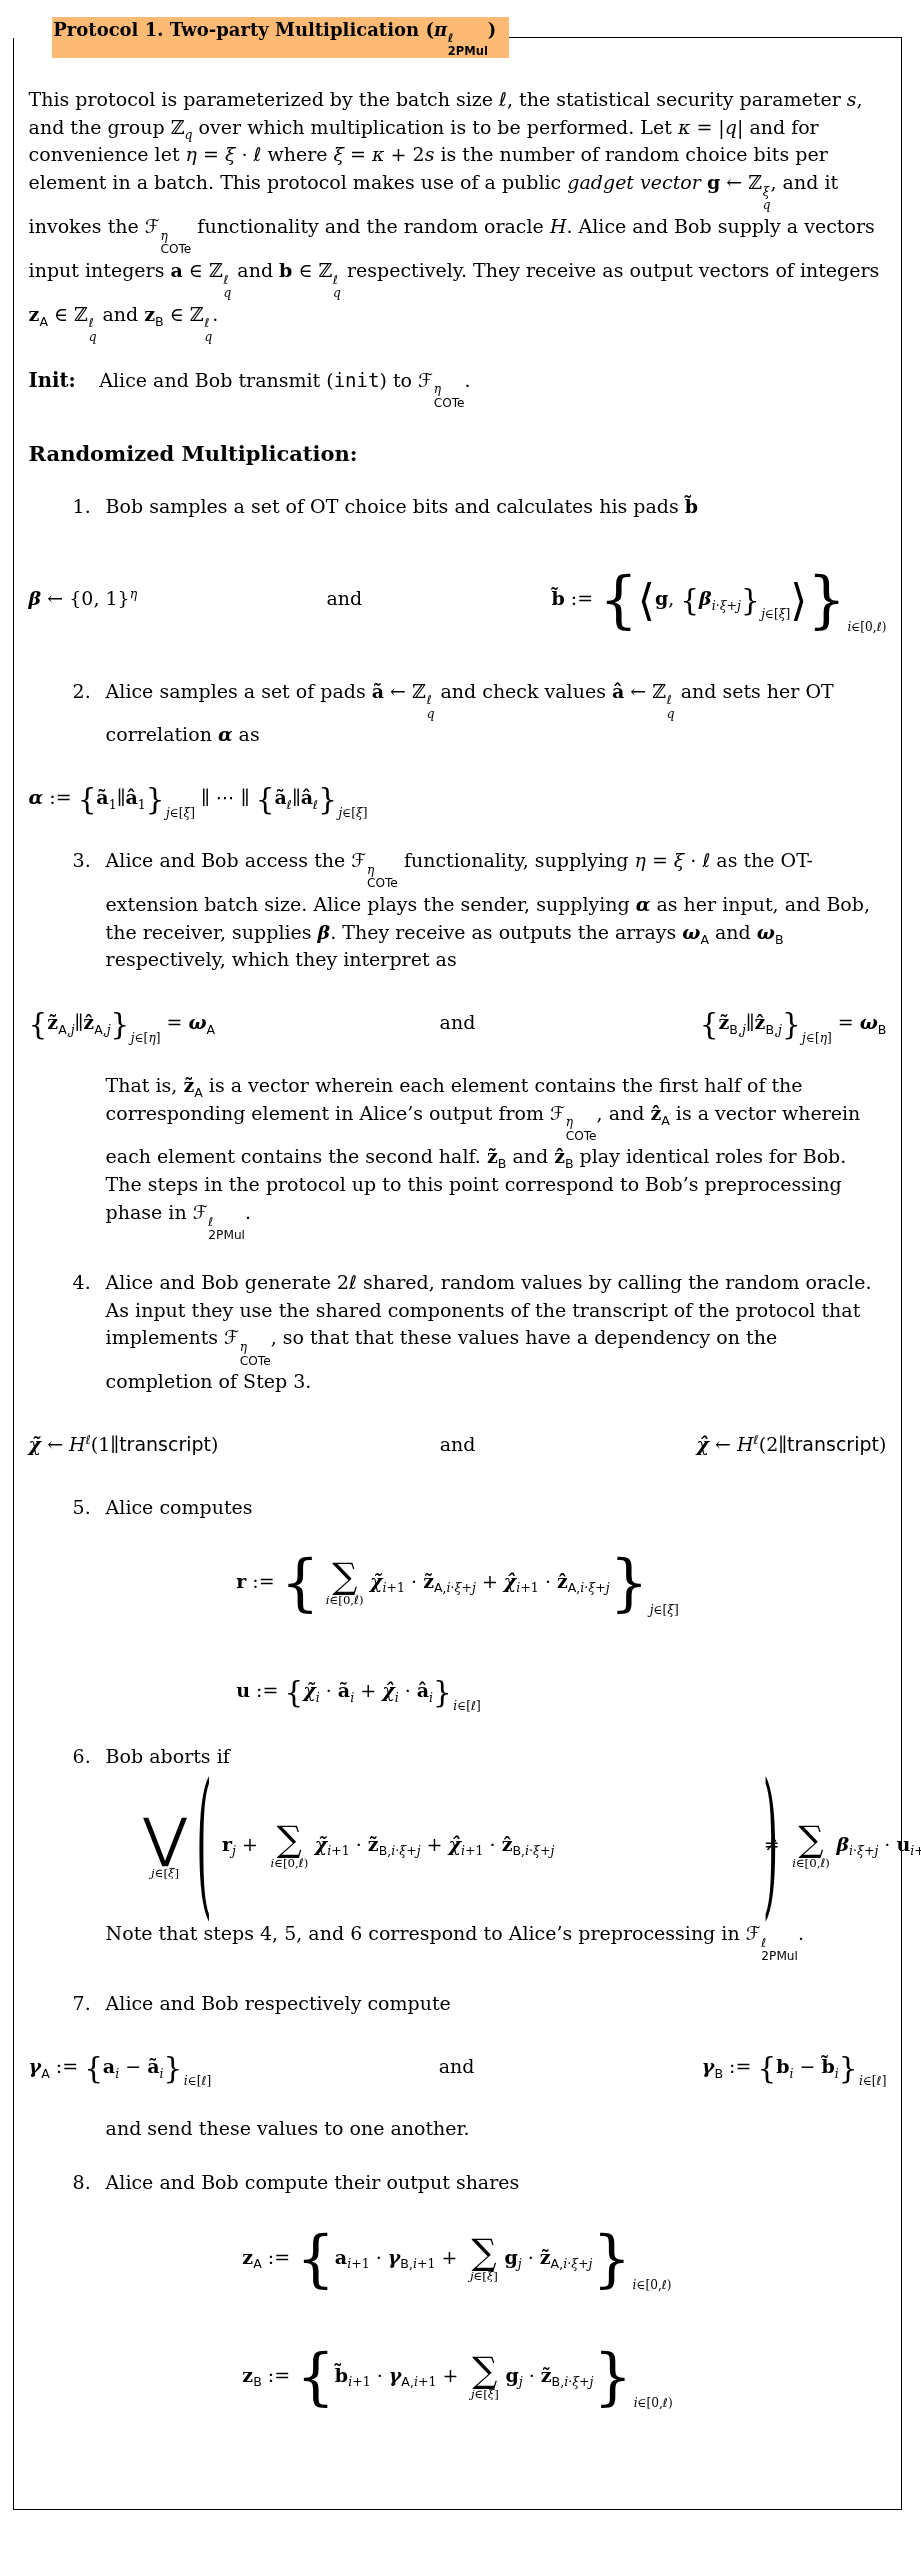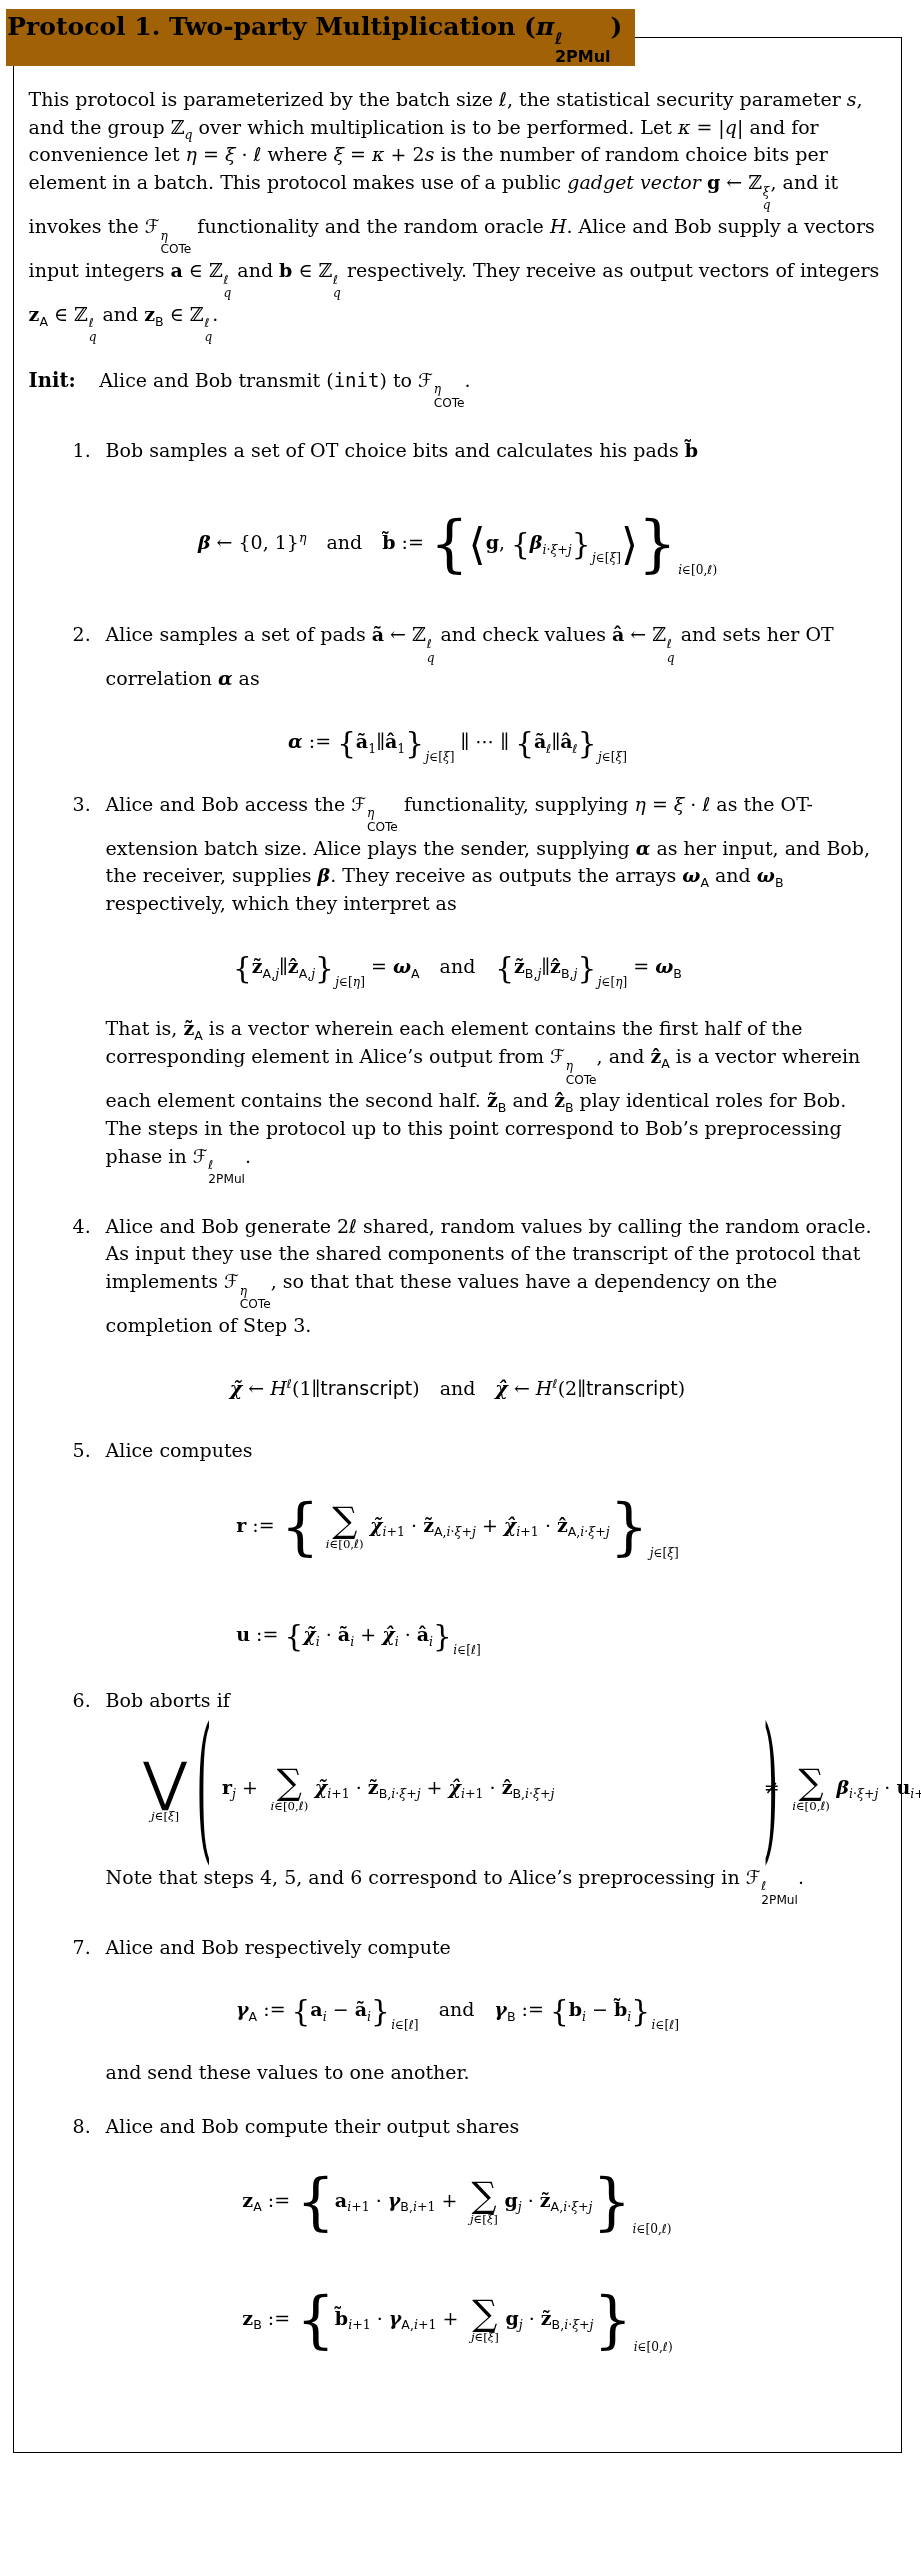--- a/index.html
+++ b/index.html
@@ -1,41 +1,41 @@
 <!DOCTYPE html>
 <html style="font-size:11.6px"><head>
 <meta charset="utf-8">
 <style>
   html,body{margin:0;padding:0;background:#ffffff;color:#000000;}
   body{width:921px;font-family:"DejaVu Serif","DejaVu Sans",serif;font-size:19px;line-height:1.46;}
   .page{width:921px;box-sizing:border-box;padding-top:5.8px;}
 
   
   .titlebar{display:flex;align-items:center;position:relative;z-index:2;padding-left:5.8px;height:63px;}
-  .title{background:#a16207;padding:0 13px 0 1.5px;font-weight:bold;font-size:25px;white-space:nowrap;}
+  .title{background:#fdba74;padding:0 13px 0 1.5px;font-weight:bold;font-size:18px;white-space:nowrap;margin-left:46px;}
   .title .sf{font-weight:bold;}
   .title-rule{flex:1 1 auto;border-top:1.5px solid #000;height:0;margin-right:19px;}
 
   
   .frame{position:relative;z-index:1;margin:-31px 19px 0 13px;
          border-left:1.5px solid #000;border-right:1.5px solid #000;border-bottom:1.5px solid #000;
          padding:48px 14.6px 31px 14.6px;}
 
   .intro{margin:0;}
   .init-line{margin:22px 0 0 0;}
   .init-label{font-weight:bold;font-size:19.6px;margin-right:17.5px;}
   .sec-heading{font-weight:bold;font-size:21px;margin:29px 0 0 0;line-height:1.3;}
 
   .step{display:flex;margin:26px 0 0 44px;}
   .step .num{flex:0 0 33px;}
   .step .stext{flex:1 1 auto;}
   .note{margin:25px 0 0 77px;}
 
   
-  .eq{display:flex;justify-content:center;align-items:center;gap:20px;margin:35px 0;}
+  .eq{display:flex;justify-content:space-between;align-items:center;gap:44px;margin:35px 0;}
   .eq .item{white-space:nowrap;}
   .eq .andw{white-space:nowrap;}
   .eqcol{display:flex;flex-direction:column;align-items:flex-start;gap:31px;margin:38px auto;width:fit-content;}
   .eqcol .item{white-space:nowrap;}
   .eq-tall{min-height:87px;}
 
   
   .eq6{display:flex;justify-content:center;align-items:center;gap:2.9px;margin:41px 0;}
   .eq6col{display:flex;flex-direction:row;gap:29px;padding:0 7.3px;}
   .eq6r1{white-space:nowrap;align-self:flex-start;}
@@ -104,20 +104,21 @@
         </span>.</p>
 
     <p class="init-line">
       <span class="init-label">Init:</span>
       <span>Alice and Bob transmit (<span class="tt">init</span>) to ℱ<span class="ss">
             <span><i>η</i></span>
             <span class="sf">COTe</span>
           </span>.</span>
     </p>
 
+    <h3 class="sec-heading">Randomized Multiplication:</h3>
 
     <div class="step">
       <span class="num">1.</span>
       <span class="stext">Bob samples a set of OT choice bits and calculates his pads <b>b̃</b></span>
     </div>
     <div class="eq eq-tall">
       <span class="item"><b><i>β</i></b> ← {0, 1}<sup><i>η</i></sup></span>
       <span class="andw">and</span>
       <span class="item"><b>b̃</b> := <span class="d3">{</span><span class="d2">⟨</span><b>g</b>, <span class="d1">{</span><b><i>β</i></b><sub><i>i</i>·<i>ξ</i>+<i>j</i></sub><span class="d1">}</span><span class="slo1"><i>j</i>∈[<i>ξ</i>]</span><span class="d2">⟩</span><span class="d3">}</span><span class="slo2"><i>i</i>∈[0,ℓ)</span></span>
     </div>

